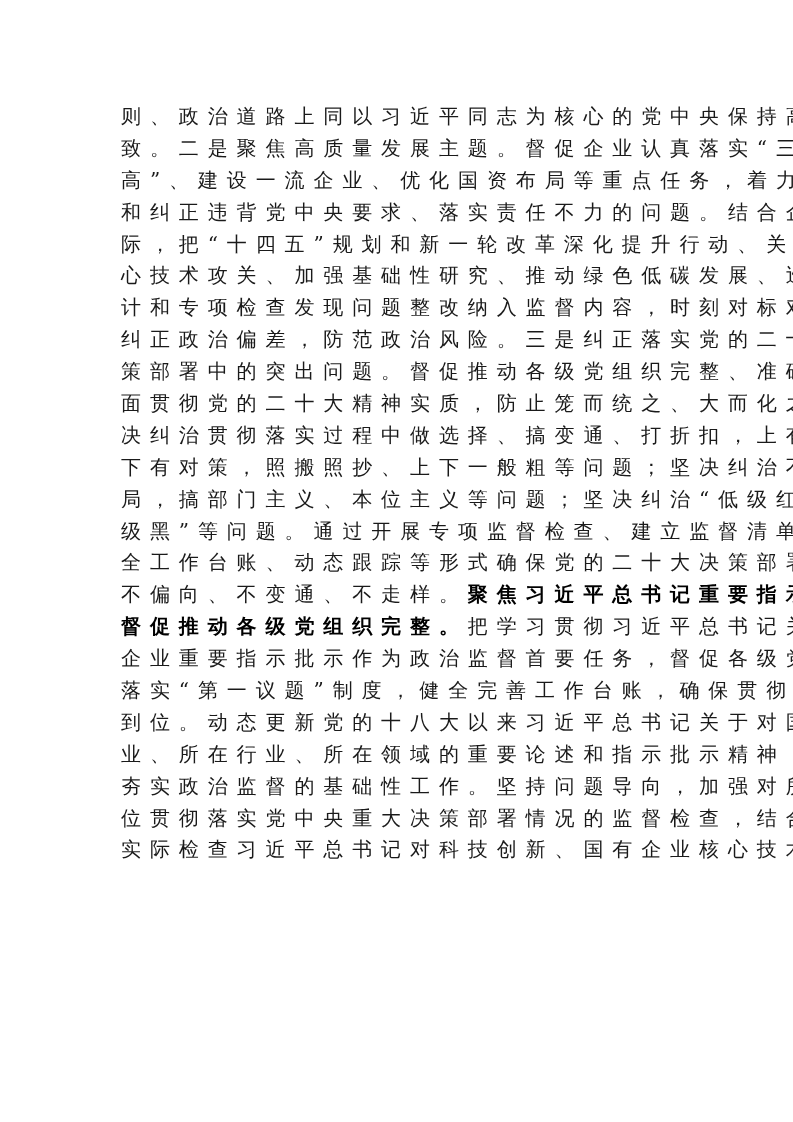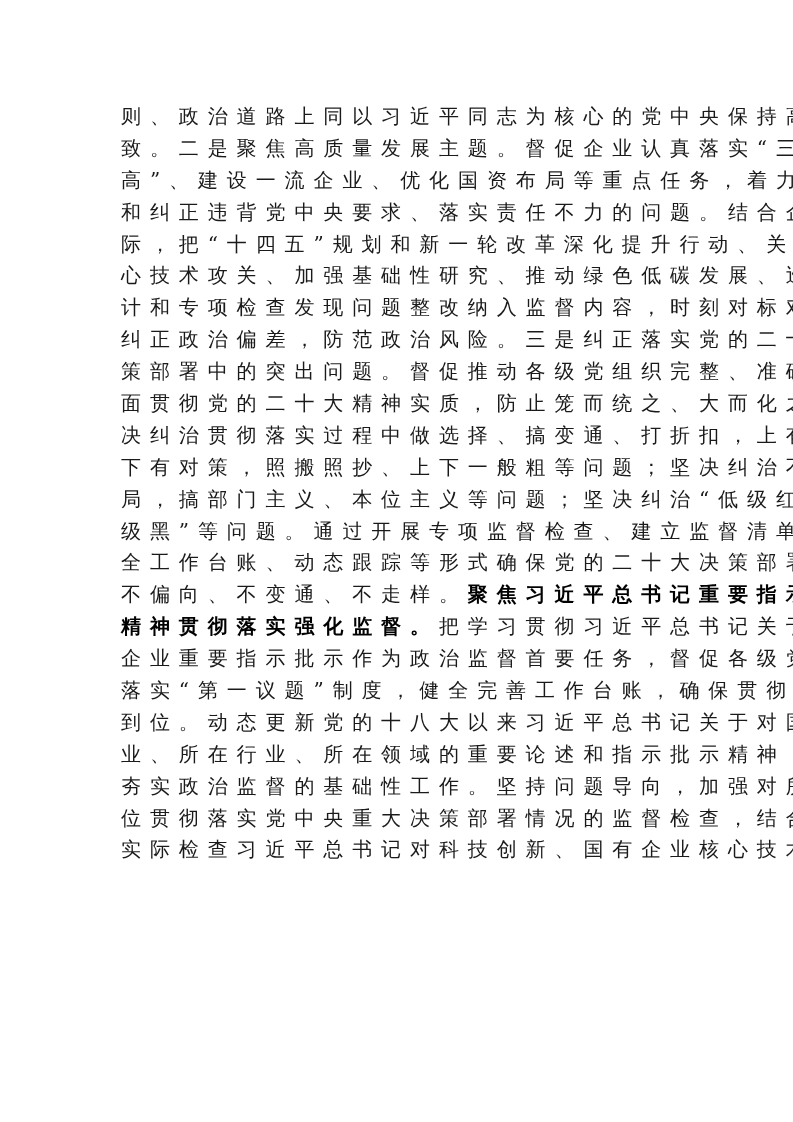--- a/index.html
+++ b/index.html
@@ -31,21 +31,21 @@
       <div class="line"><span>计和专项检查发现问题整改纳入监督内容，时刻对标对表，</span></div>
       <div class="line"><span>纠正政治偏差，防范政治风险。三是纠正落实党的二十大决</span></div>
       <div class="line"><span>策部署中的突出问题。督促推动各级党组织完整、准确、全</span></div>
       <div class="line"><span>面贯彻党的二十大精神实质，防止笼而统之、大而化之。坚</span></div>
       <div class="line"><span>决纠治贯彻落实过程中做选择、搞变通、打折扣，上有政策、</span></div>
       <div class="line"><span>下有对策，照搬照抄、上下一般粗等问题；坚决纠治不顾大</span></div>
       <div class="line"><span>局，搞部门主义、本位主义等问题；坚决纠治“低级红”“高</span></div>
       <div class="line"><span>级黑”等问题。通过开展专项监督检查、建立监督清单、健</span></div>
       <div class="line"><span>全工作台账、动态跟踪等形式确保党的二十大决策部署执行</span></div>
       <div class="line"><span>不偏向、不变通、不走样。</span><span class="bold">聚焦习近平总书记重要指示批示</span></div>
-      <div class="line"><span class="bold">精神贯彻落实强化监督。</span><span>把学习贯彻习近平总书记关于国有</span></div>
+      <div class="line"><span class="bold">督促推动各级党组织完整。</span><span>把学习贯彻习近平总书记关于国有</span></div>
       <div class="line"><span>企业重要指示批示作为政治监督首要任务，督促各级党组织</span></div>
       <div class="line"><span>落实“第一议题”制度，健全完善工作台账，确保贯彻落实</span></div>
       <div class="line"><span>到位。动态更新党的十八大以来习近平总书记关于对国有企</span></div>
       <div class="line"><span>业、所在行业、所在领域的重要论述和指示批示精神，不断</span></div>
       <div class="line"><span>夯实政治监督的基础性工作。坚持问题导向，加强对所在单</span></div>
       <div class="line"><span>位贯彻落实党中央重大决策部署情况的监督检查，结合单位</span></div>
       <div class="line"><span>实际检查习近平总书记对科技创新、国有企业核心技术攻关、</span></div>
     </div>
 </div>
 

